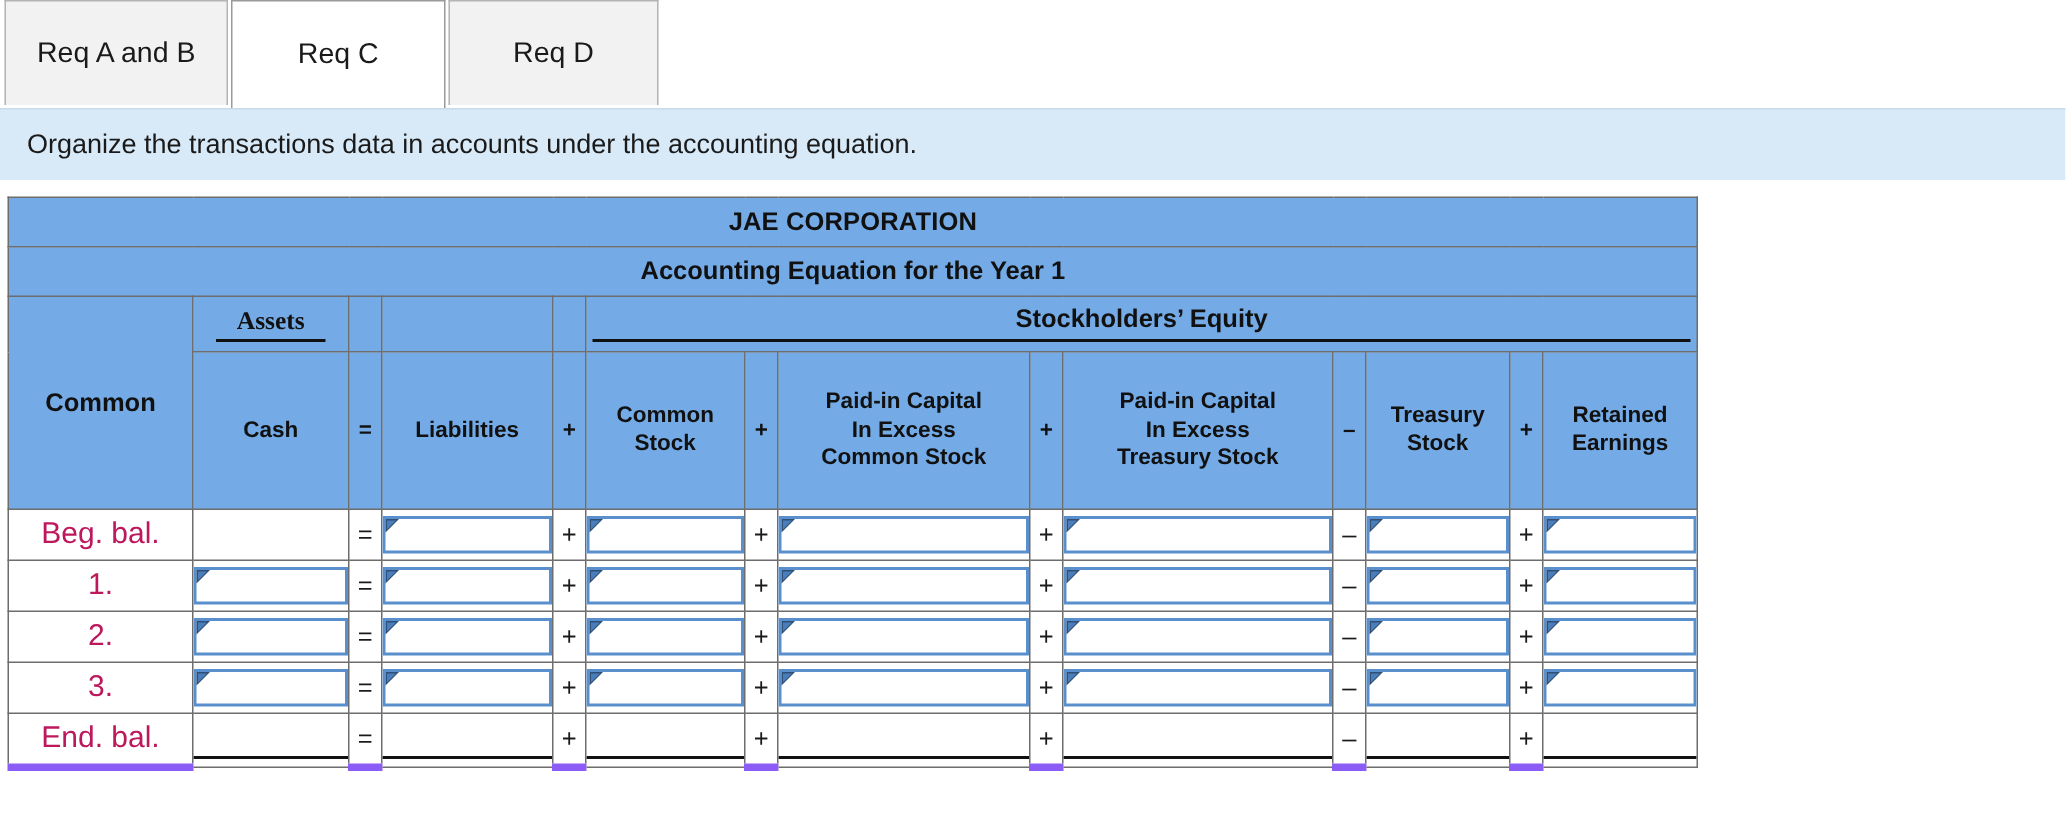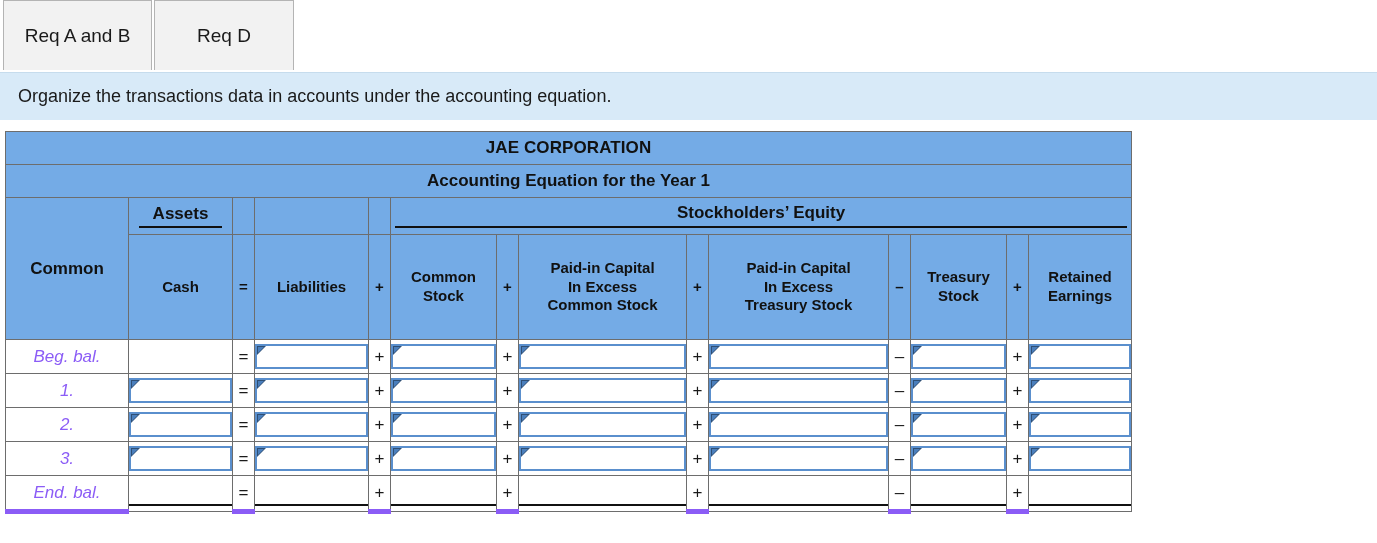--- a/index.html
+++ b/index.html
@@ -94,20 +94,21 @@
   }
   .title-row td { height: 32px; font-size: 17px; letter-spacing: 0.1px; }
   .subtitle-row td { height: 32px; font-size: 17px; }
 
   .grp-row td { height: 36px; font-size: 17px; }
   .underlined-label {
     display: inline-block;
     border-bottom: 2px solid #111111;
     padding: 0 14px 2px 14px;
     line-height: 1.1;
+    font-family: Liberation Serif, serif;
   }
   .wide-underline {
     display: block;
     border-bottom: 2px solid #111111;
     padding: 0 6px 3px 6px;
     line-height: 1.1;
     margin: 0 4px;
   }
 
   .colhdr-row td {
@@ -120,24 +121,23 @@
     background: #74abe6;
     font-weight: bold;
     font-size: 17px;
     text-align: center;
   }
 
   
   .data-row td { height: 33px; }
   .ev-cell {
     text-align: center;
-    font-size: 17px;
-    color: #8b5cf6;
-    background: #ffffff;
-    font-style: italic;
+    font-size: 20px;
+    color: #be185d;
+    background: #ffffff;
   }
   .op-body {
     text-align: center;
     font-size: 17px;
     font-weight: normal;
     color: #1a1a1a;
     background: #ffffff;
   }
   .inp-cell {
     background: #ffffff;
@@ -189,20 +189,23 @@
   .endrow td { border-bottom: 3px double #111111; }
   .endrow td.ev-cell, .endrow td.op-body { border-bottom: 5px solid #8b5cf6; }
 </style>
 </head>
 <body>
 
 <div class="tabstrip">
   <div class="tab tab-0">
     <span>Req A and B</span>
   </div>
+  <div class="tab tab-1 active">
+    <span>Req C</span>
+  </div>
   <div class="tab tab-2">
     <span>Req D</span>
   </div>
 </div>
 
 <div class="instruction">
   <span>Organize the transactions data in accounts under the accounting equation.</span>
 </div>
 
 <div class="table-wrap">

